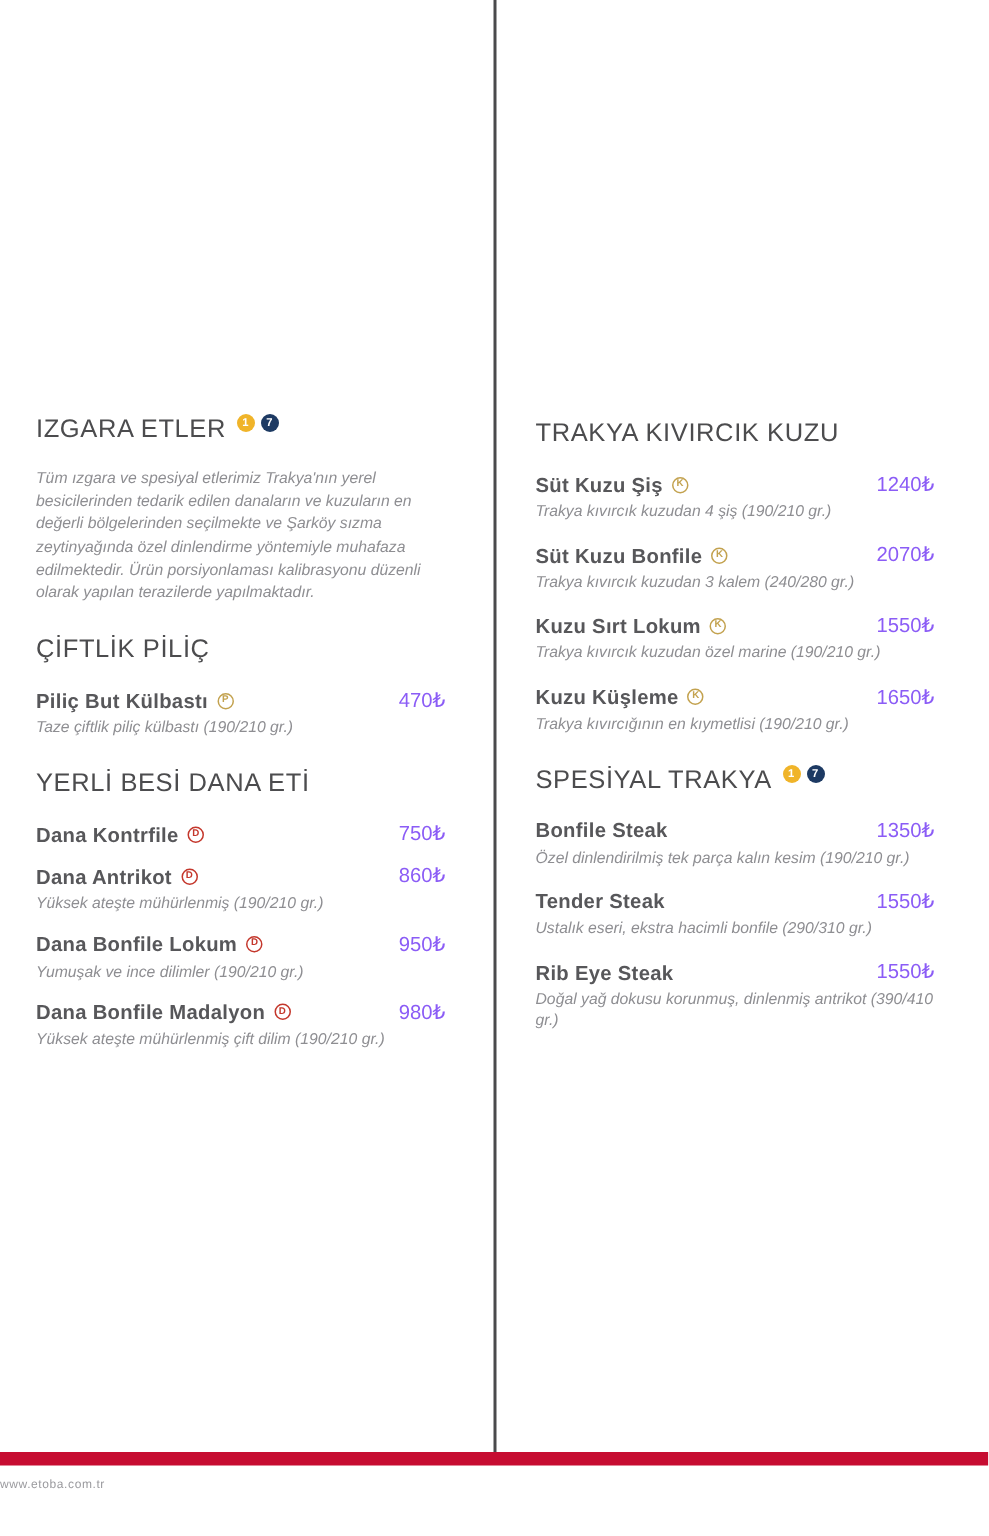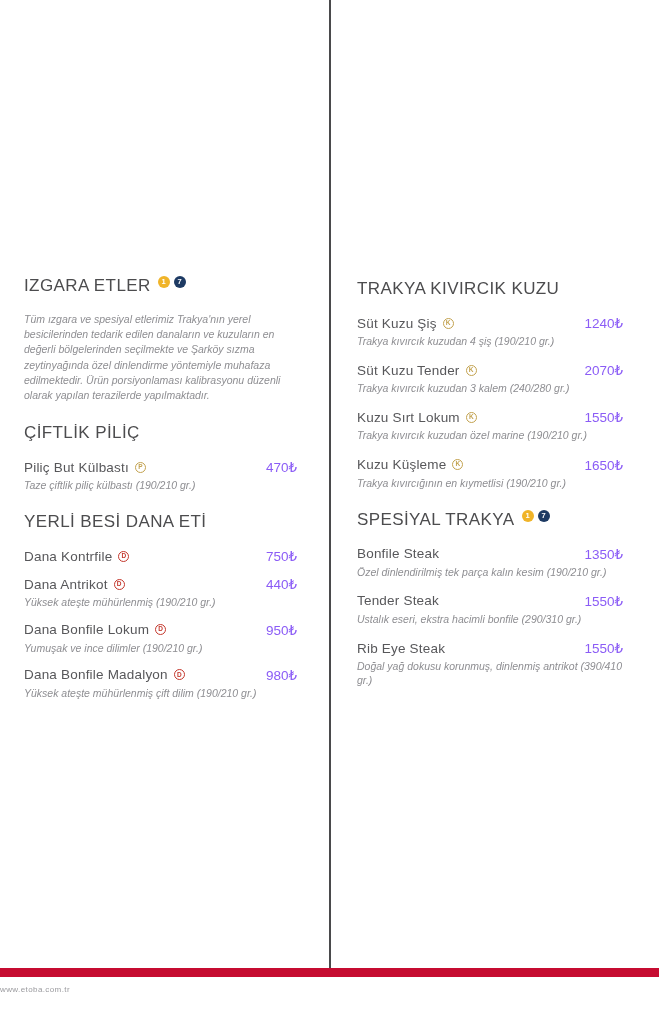--- a/index.html
+++ b/index.html
@@ -19,21 +19,21 @@
 
   .section-intro, .section-note {
     font-size:10.5px; font-style:italic; color:#8e8e92; line-height:1.45;
     margin:6px 0 12px 0;
   }
   .section-note { margin:12px 0 0 0; }
 
   .menu-item { margin-bottom:12px; }
   .col-right .menu-item { margin-bottom:14px; }
   .item-row { display:flex; align-items:center; }
-  .item-name { font-size:13.5px; color:#57575a; letter-spacing:0.2px; white-space:nowrap; }
+  .item-name { font-size:13.5px; color:#57575a; letter-spacing:0.2px; white-space:nowrap;font-weight:bold; }
   .item-badges { display:flex; gap:3px; margin-left:6px; align-items:center; }
   .item-price { margin-left:auto; font-size:13.5px; color:#8b5cf6; white-space:nowrap; }
   .item-desc { font-size:10.5px; font-style:italic; color:#8e8e92; margin-top:3px; line-height:1.35; }
 
   .badge {
     display:inline-flex; align-items:center; justify-content:center;
     width:11px; height:11px; border-radius:50%; border:1px solid #999;
     font-size:6.5px; font-weight:bold; line-height:1; box-sizing:border-box;
     font-style:normal; letter-spacing:0;
   }
@@ -98,21 +98,21 @@
               </span>
       <span class="item-price">750₺</span>
     </div>
   </div>
           <div class="menu-item">
     <div class="item-row">
       <span class="item-name">Dana Antrikot</span>
       <span class="item-badges">
                 <span class="badge outline-red" style="border-color: rgb(196, 55, 44); color: rgb(196, 55, 44);">D</span>
               </span>
-      <span class="item-price">440₺</span>
+      <span class="item-price">860₺</span>
     </div>
     <div class="item-desc">Yüksek ateşte mühürlenmiş (190/210 gr.)</div>
   </div>
           <div class="menu-item">
     <div class="item-row">
       <span class="item-name">Dana Bonfile Lokum</span>
       <span class="item-badges">
                 <span class="badge outline-red" style="border-color: rgb(196, 55, 44); color: rgb(196, 55, 44);">D</span>
               </span>
       <span class="item-price">950₺</span>
@@ -146,21 +146,21 @@
       <span class="item-name">Süt Kuzu Şiş</span>
       <span class="item-badges">
                 <span class="badge outline-gold" style="border-color: rgb(195, 162, 79); color: rgb(195, 162, 79);">K</span>
               </span>
       <span class="item-price">1240₺</span>
     </div>
     <div class="item-desc">Trakya kıvırcık kuzudan 4 şiş (190/210 gr.)</div>
   </div>
           <div class="menu-item">
     <div class="item-row">
-      <span class="item-name">Süt Kuzu Tender</span>
+      <span class="item-name">Süt Kuzu Bonfile</span>
       <span class="item-badges">
                 <span class="badge outline-gold" style="border-color: rgb(195, 162, 79); color: rgb(195, 162, 79);">K</span>
               </span>
       <span class="item-price">2070₺</span>
     </div>
     <div class="item-desc">Trakya kıvırcık kuzudan 3 kalem (240/280 gr.)</div>
   </div>
           <div class="menu-item">
     <div class="item-row">
       <span class="item-name">Kuzu Sırt Lokum</span>

